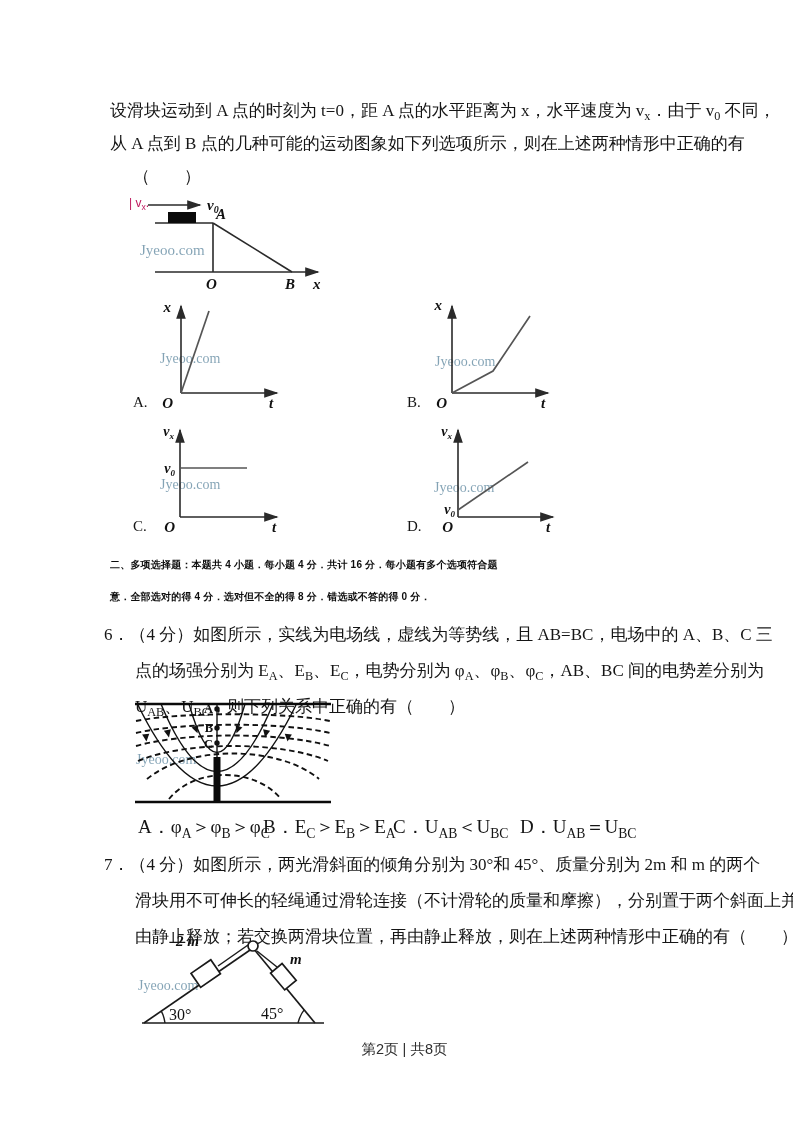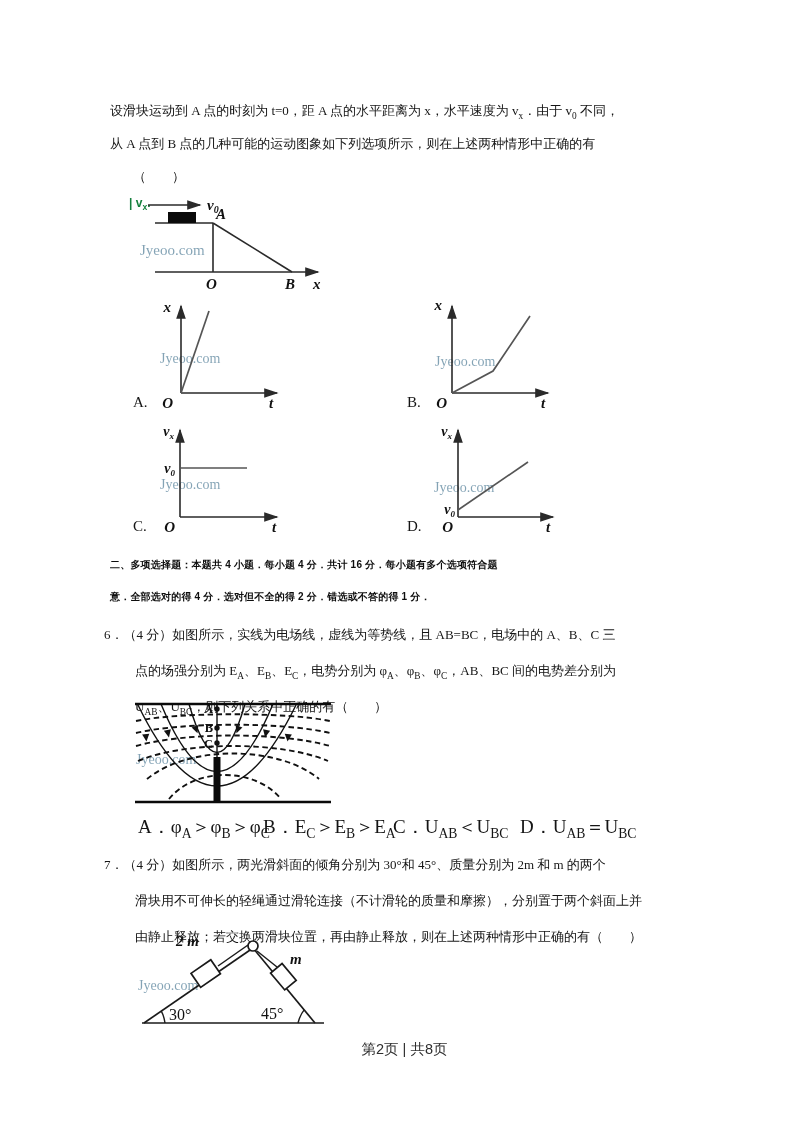--- a/index.html
+++ b/index.html
@@ -1,29 +1,29 @@
 <!DOCTYPE html>
 <html><head>
 <meta charset="utf-8">
 <style>
   html,body{margin:0;padding:0;background:#ffffff;}
   .page{position:relative;width:793px;height:1122px;background:#fff;overflow:hidden;
         font-family:"Liberation Serif","DejaVu Serif",serif;color:#111;}
   .abs{position:absolute;}
-  .para{position:absolute;font-size:13px;color:#151515;}
+  .para{position:absolute;font-size:17px;color:#151515;}
   .tline{white-space:pre;height:33px;line-height:33px;}
   .qline{white-space:pre;height:36px;line-height:36px;}
   .hline{white-space:pre;height:32px;line-height:32px;}
   .ind23{padding-left:23px;}
   .ind31{padding-left:31px;}
   .bold-header{font-family:"Liberation Sans","DejaVu Sans",sans-serif;font-weight:bold;
                font-size:10px;color:#0e0e0e;letter-spacing:0.2px;}
   sub{font-size:0.72em;}
   .fragment{position:absolute;font-family:"Liberation Sans","DejaVu Sans",sans-serif;
-            font-size:12px;color:#15803d;font-weight:bold;}
+            font-size:12px;color:#be185d;}
   .options-row span{position:absolute;white-space:pre;font-size:19px;color:#151515;}
   .footer{position:absolute;width:100%;text-align:center;
           font-family:"Liberation Sans","DejaVu Sans",sans-serif;
           font-size:14.5px;color:#2e2e2e;margin-left:8px;}
   .wm{position:absolute;font-size:14px;color:#0c4a6e;opacity:0.5;
       font-family:"Liberation Serif",serif;pointer-events:none;}
   svg{position:absolute;overflow:visible;}
   svg text{font-family:"Liberation Serif","DejaVu Serif",serif;fill:#111;}
   .it{font-style:italic;font-weight:bold;font-size:15px;}
   .tag{font-size:15px;fill:#151515;}
@@ -112,21 +112,21 @@
     <line class="dataline" x1="57" y1="92" x2="127" y2="44"></line>
     <text class="small-it" x="51" y="18" text-anchor="end"><tspan>v</tspan><tspan dy="3" font-size="9">x</tspan></text>
     <text class="small-it" x="54" y="96" text-anchor="end"><tspan>v</tspan><tspan dy="3" font-size="9">0</tspan></text>
     <text class="it" x="145" y="114">t</text>
     <text class="it" x="52" y="114" text-anchor="end">O</text>
     <text class="tag" x="6" y="113">D.</text>
   </svg>
 
   <div class="para bold-header" style="left:110px;top:549px;width:592px">
     <div class="hline">二、多项选择题：本题共 4 小题．每小题 4 分．共计 16 分．每小题有多个选项符合题</div>
-    <div class="hline">意．全部选对的得 4 分．选对但不全的得 2 分．错选或不答的得 1 分．</div>
+    <div class="hline">意．全部选对的得 4 分．选对但不全的得 8 分．错选或不答的得 0 分．</div>
   </div>
 
   <div class="para" style="left:104px;top:617px;width:598px">
     <div class="qline">6．（4 分）如图所示，实线为电场线，虚线为等势线，且 AB=BC，电场中的 A、B、C 三</div>
     <div class="qline ind31">点的场强分别为 E<sub>A</sub>、E<sub>B</sub>、E<sub>C</sub>，电势分别为 φ<sub>A</sub>、φ<sub>B</sub>、φ<sub>C</sub>，AB、BC 间的电势差分别为</div>
     <div class="qline ind31">U<sub>AB</sub>、U<sub>BC</sub>，则下列关系中正确的有（　　）</div>
   </div>
 
   <svg style="left:133px;top:699px" width="200" height="108" viewBox="0 0 200 108">
     <g stroke="#111" fill="none" stroke-width="1.9" stroke-dasharray="5.5 3.5">

